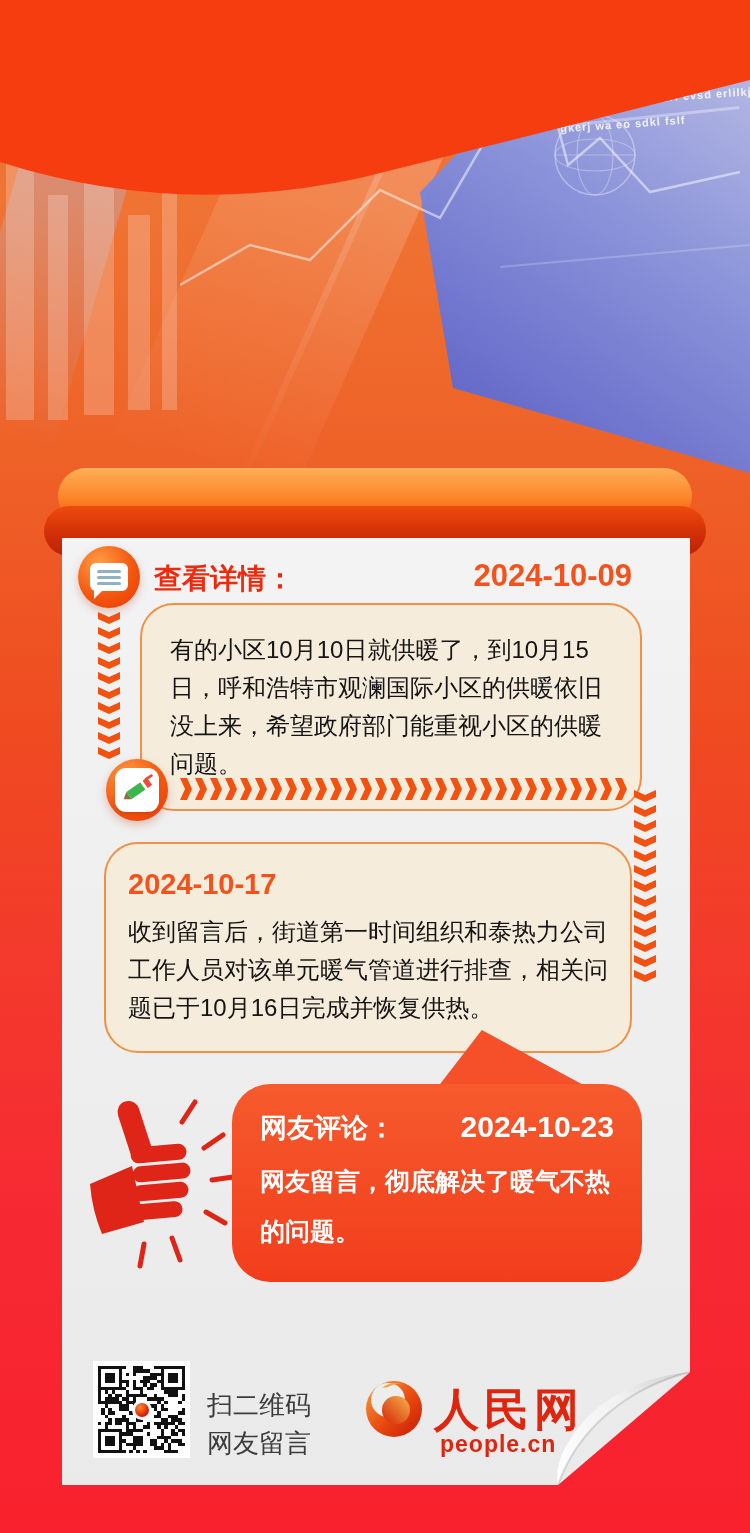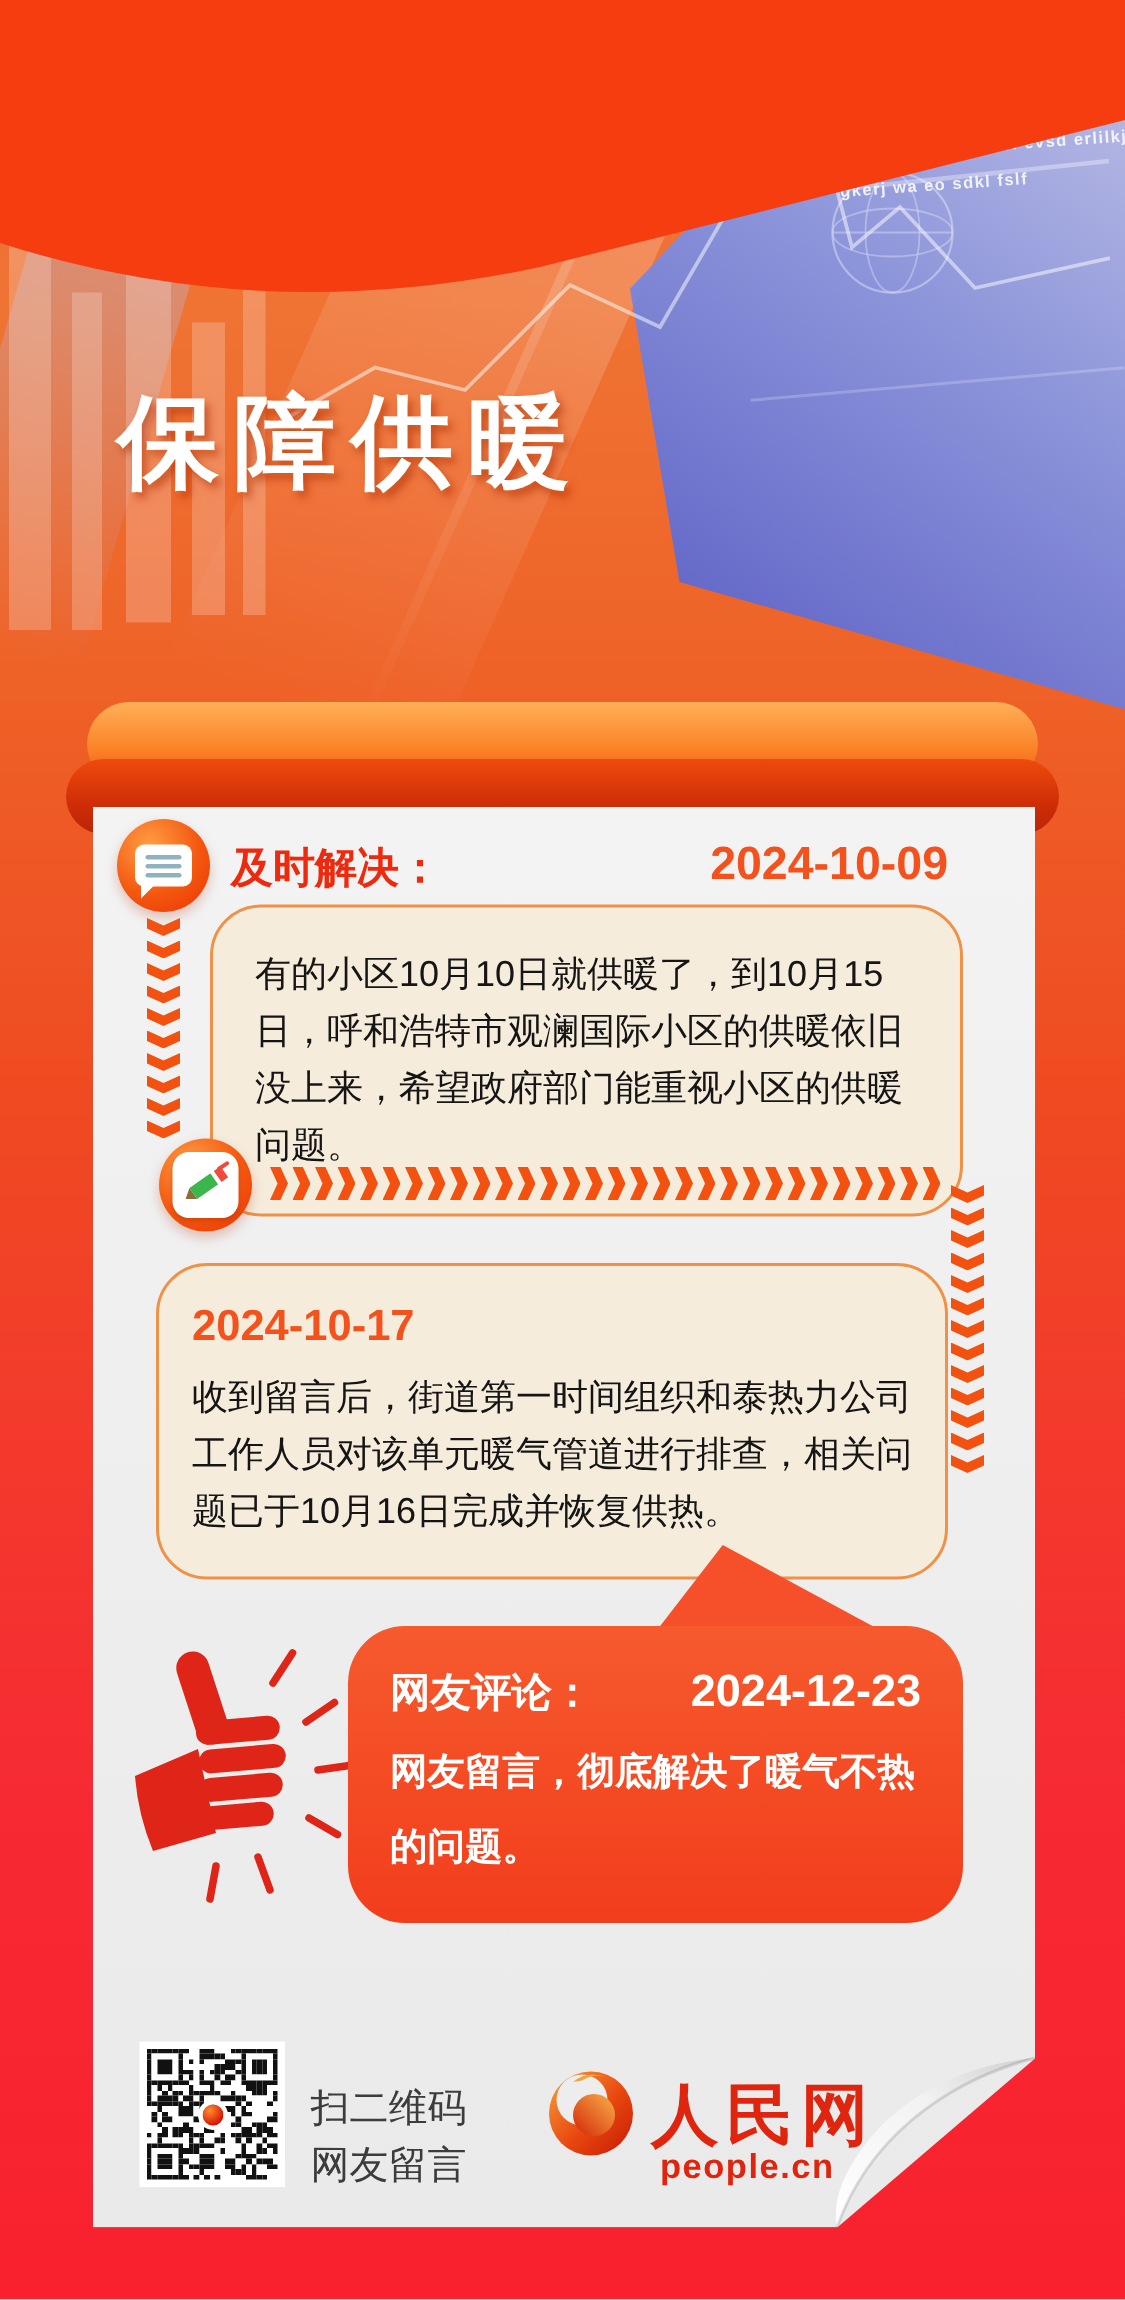--- a/index.html
+++ b/index.html
@@ -146,35 +146,34 @@
     <ellipse cx="55" cy="45" rx="18" ry="40" fill="none" stroke="rgba(255,255,255,.5)" stroke-width="1.2"></ellipse>
     <line x1="15" y1="45" x2="95" y2="45" stroke="rgba(255,255,255,.5)" stroke-width="1.2"></line>
   </svg>
   <div class="tiny-text tiny-1">ujqwtyerwteh fgherl evsd  erlilkj</div>
   <div class="tiny-text tiny-2">gkerj wa eo sdkl fslf</div>
 
   <svg class="banner-svg" width="750" height="240" viewBox="0 0 750 240">
     <path d="M0,0 H750 V80 Q560,128 360,178 Q175,218 0,162 Z" fill="#f63d10"></path>
   </svg>
 
-  <div class="hero hero-2">保障供暖</div>
 
   <div class="lid-top"></div>
   <div class="lid-band"></div>
 
   <div class="paper">
 
     <div class="circle-icon icon-msg-circle">
       <div class="msg-box">
         <div class="msg-line"></div>
         <div class="msg-line"></div>
         <div class="msg-line"></div>
       </div>
     </div>
-    <div class="row1-label">及时解决：</div>
+    <div class="row1-label">查看详情：</div>
     <div class="row1-date">2024-10-09</div>
 
     <div class="chain v chain-v1">
         <i></i>
         <i></i>
         <i></i>
         <i></i>
         <i></i>
         <i></i>
         <i></i>
@@ -270,21 +269,21 @@
         <rect x="42" y="12" width="22" height="64" rx="11" transform="rotate(-18 53 44)"></rect>
         <rect x="48" y="60" width="56" height="16" rx="8" transform="rotate(-5 48 60)"></rect>
         <rect x="50" y="79" width="58" height="16" rx="8" transform="rotate(-5 50 79)"></rect>
         <rect x="50" y="98" width="56" height="16" rx="8" transform="rotate(-5 50 98)"></rect>
         <rect x="48" y="117" width="52" height="16" rx="8" transform="rotate(-5 48 117)"></rect>
       </g>
     </svg>
     <div class="comment-bubble">
       <div class="comment-head">
         <span class="comment-label">网友评论：</span>
-        <span class="comment-date">2024-12-23</span>
+        <span class="comment-date">2024-10-23</span>
       </div>
       <div class="comment-body">网友留言，彻底解决了暖气不热的问题。</div>
     </div>
 
     <div class="qr">
       <div class="qr-grid" id="qr-grid">
           <div style="background: rgb(17, 17, 17);"></div>
           <div style="background: rgb(17, 17, 17);"></div>
           <div style="background: rgb(17, 17, 17);"></div>
           <div style="background: rgb(17, 17, 17);"></div>

